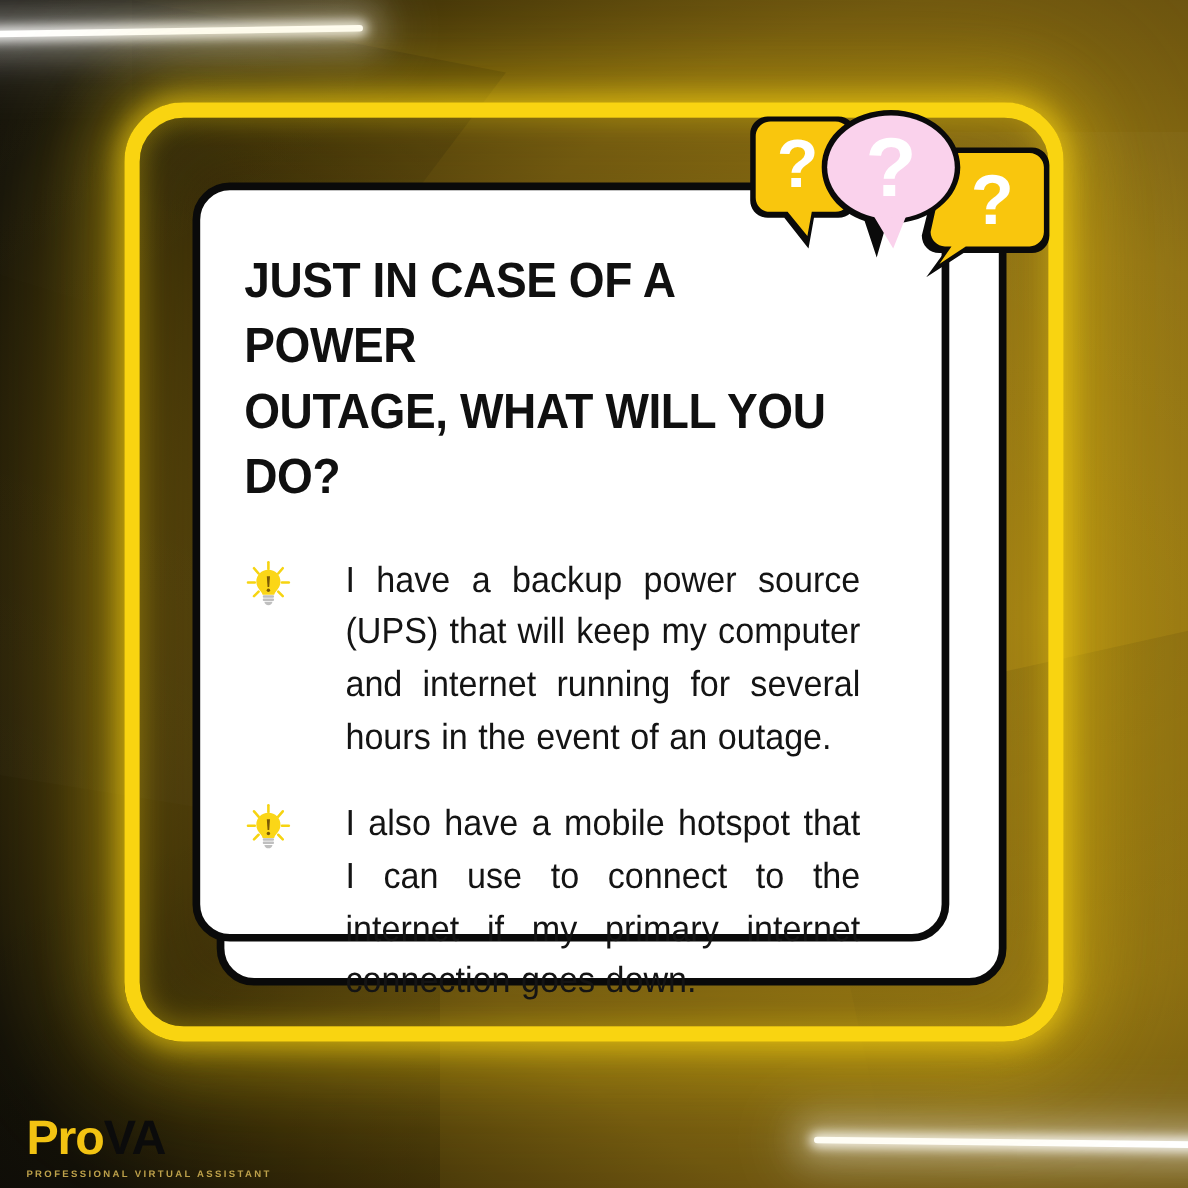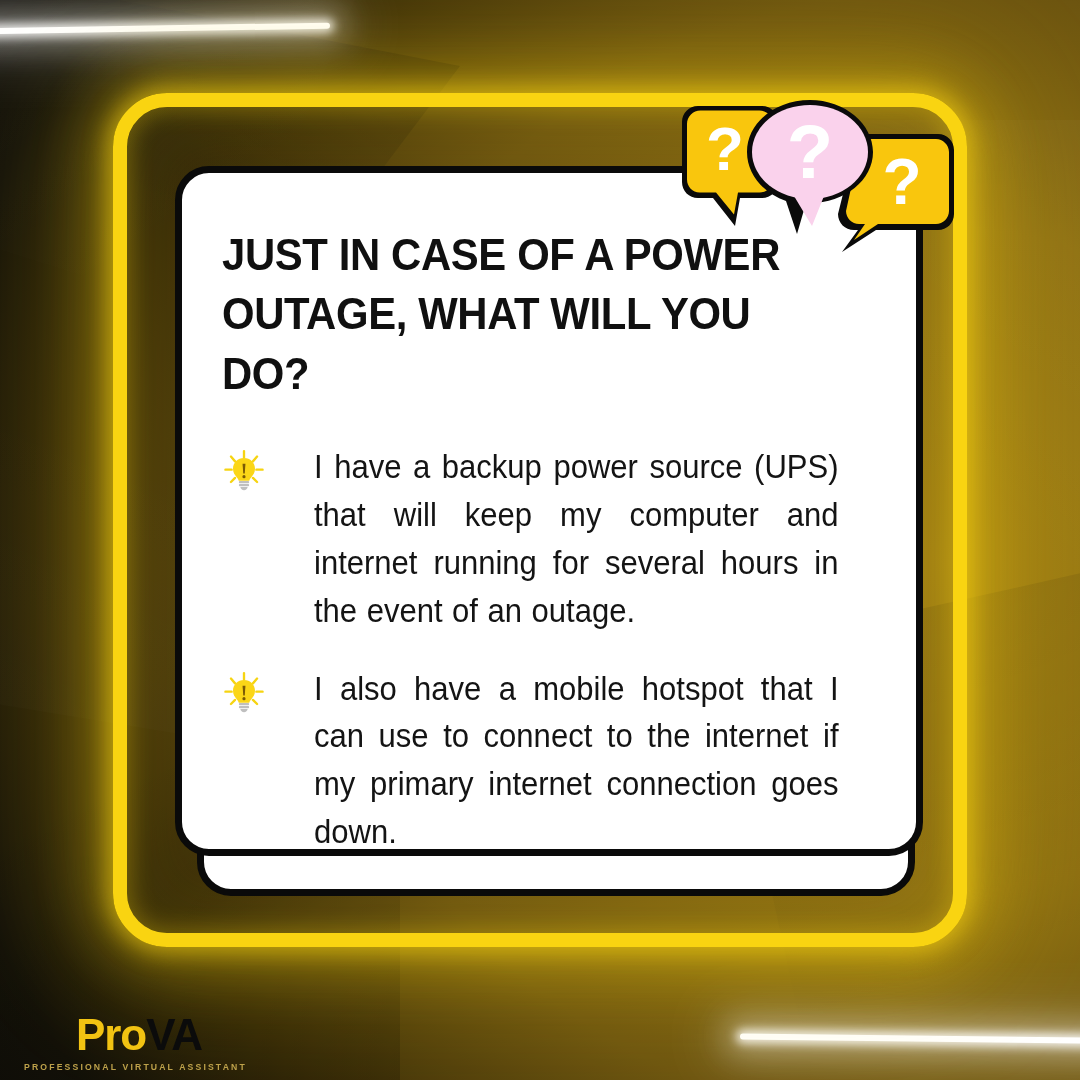--- a/index.html
+++ b/index.html
@@ -71,21 +71,21 @@
   #card-wrap { position:absolute; left:175px; top:166px; width:740px; height:730px; }
   #card-shadow {
     position:absolute; left:22px; top:20px;
     width:718px; height:710px;
     background:#ffffff;
     border:7px solid #0a0a0a;
     border-radius:34px;
   }
   #card {
     position:absolute; left:0; top:0;
-    width:748px; height:690px;
+    width:688px; height:690px;
     background:#ffffff;
     border:7px solid #0a0a0a;
     border-radius:34px;
     padding:52px 44px 0 40px;
   }
 
   
   #headline {
     font-family:"Liberation Sans", sans-serif;
     font-weight:bold;
@@ -118,21 +118,21 @@
   }
 
   
   #bubbles { position:absolute; left:668px; top:86px; width:300px; height:200px; }
   #bubbles svg { display:block; }
   .qmark { font-family:"Liberation Sans", sans-serif; font-weight:bold; fill:#ffffff; }
 
   
   #logo { position:absolute; left:24px; bottom:8px; width:230px; }
   #logo-main { font-family:"Liberation Sans", sans-serif; font-weight:bold;
-               font-size:44px; line-height:1; letter-spacing:-1px;text-align:center; }
+               font-size:44px; line-height:1; letter-spacing:-1px; }
   .logo-pro { color:#f2c312; }
   .logo-va  { color:#0b0b0b; position:relative; }
   #logo-tag { font-family:"Liberation Sans", sans-serif; font-size:8.5px;
               letter-spacing:2.1px; color:#bda14a; margin-top:5px;
               font-weight:bold; transform:scaleX(1.02); transform-origin:left; }
 </style>
 </head>
 <body>
 
 <div id="stage">

